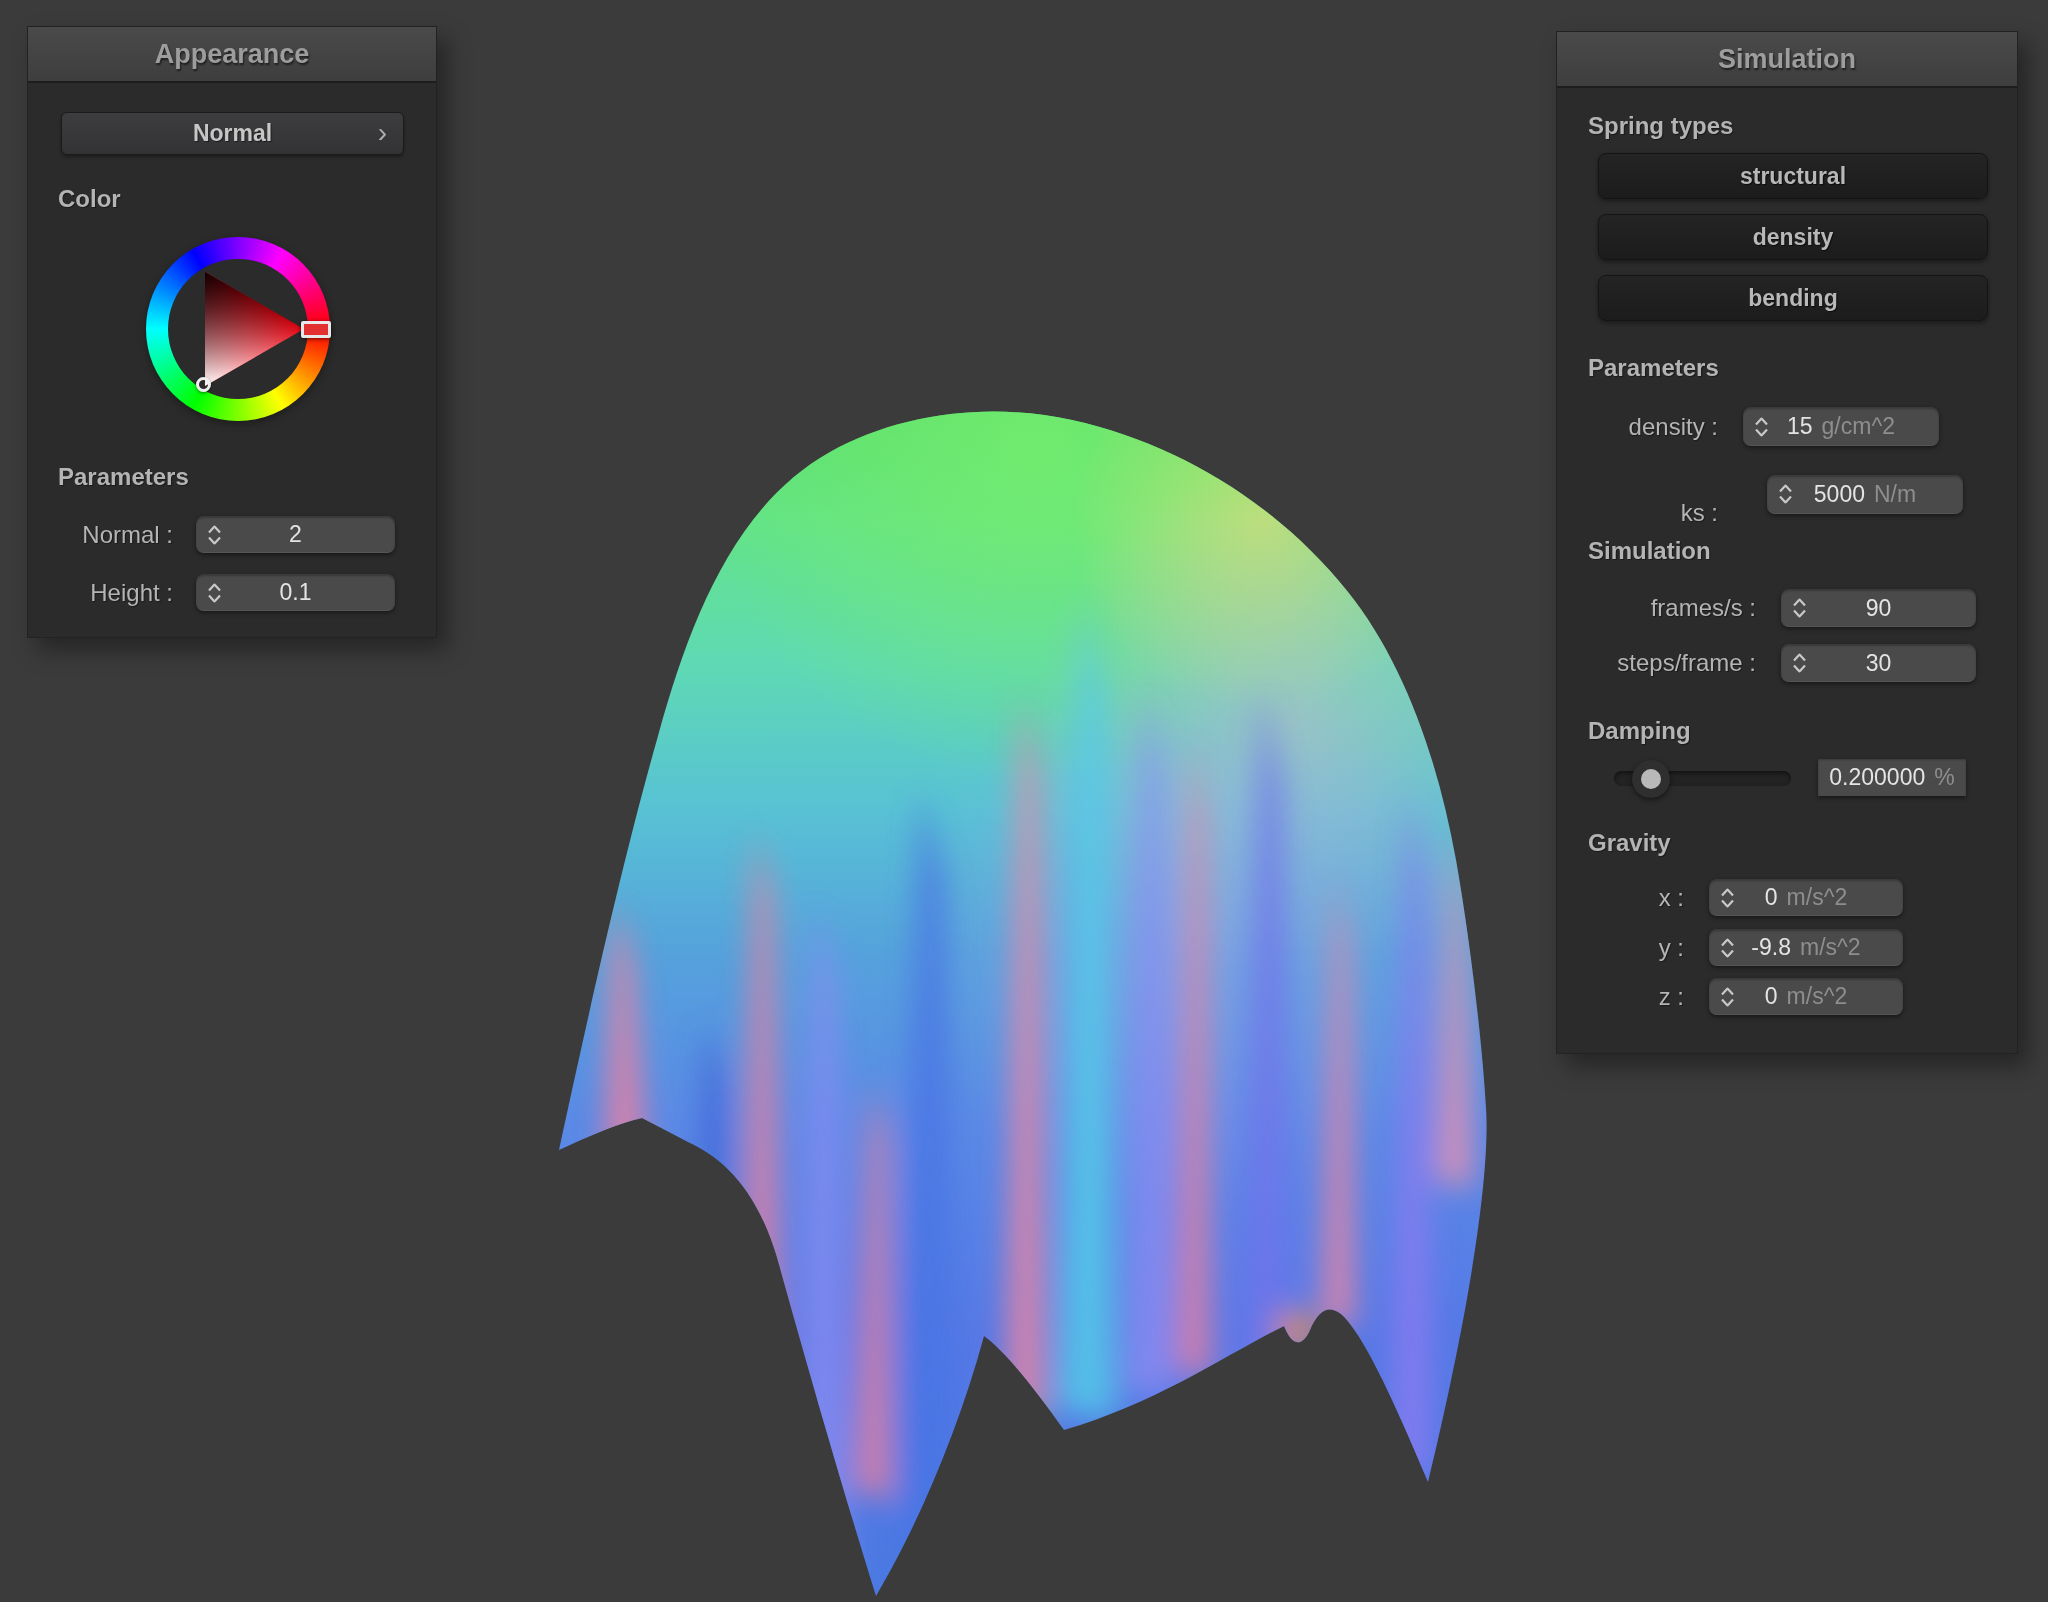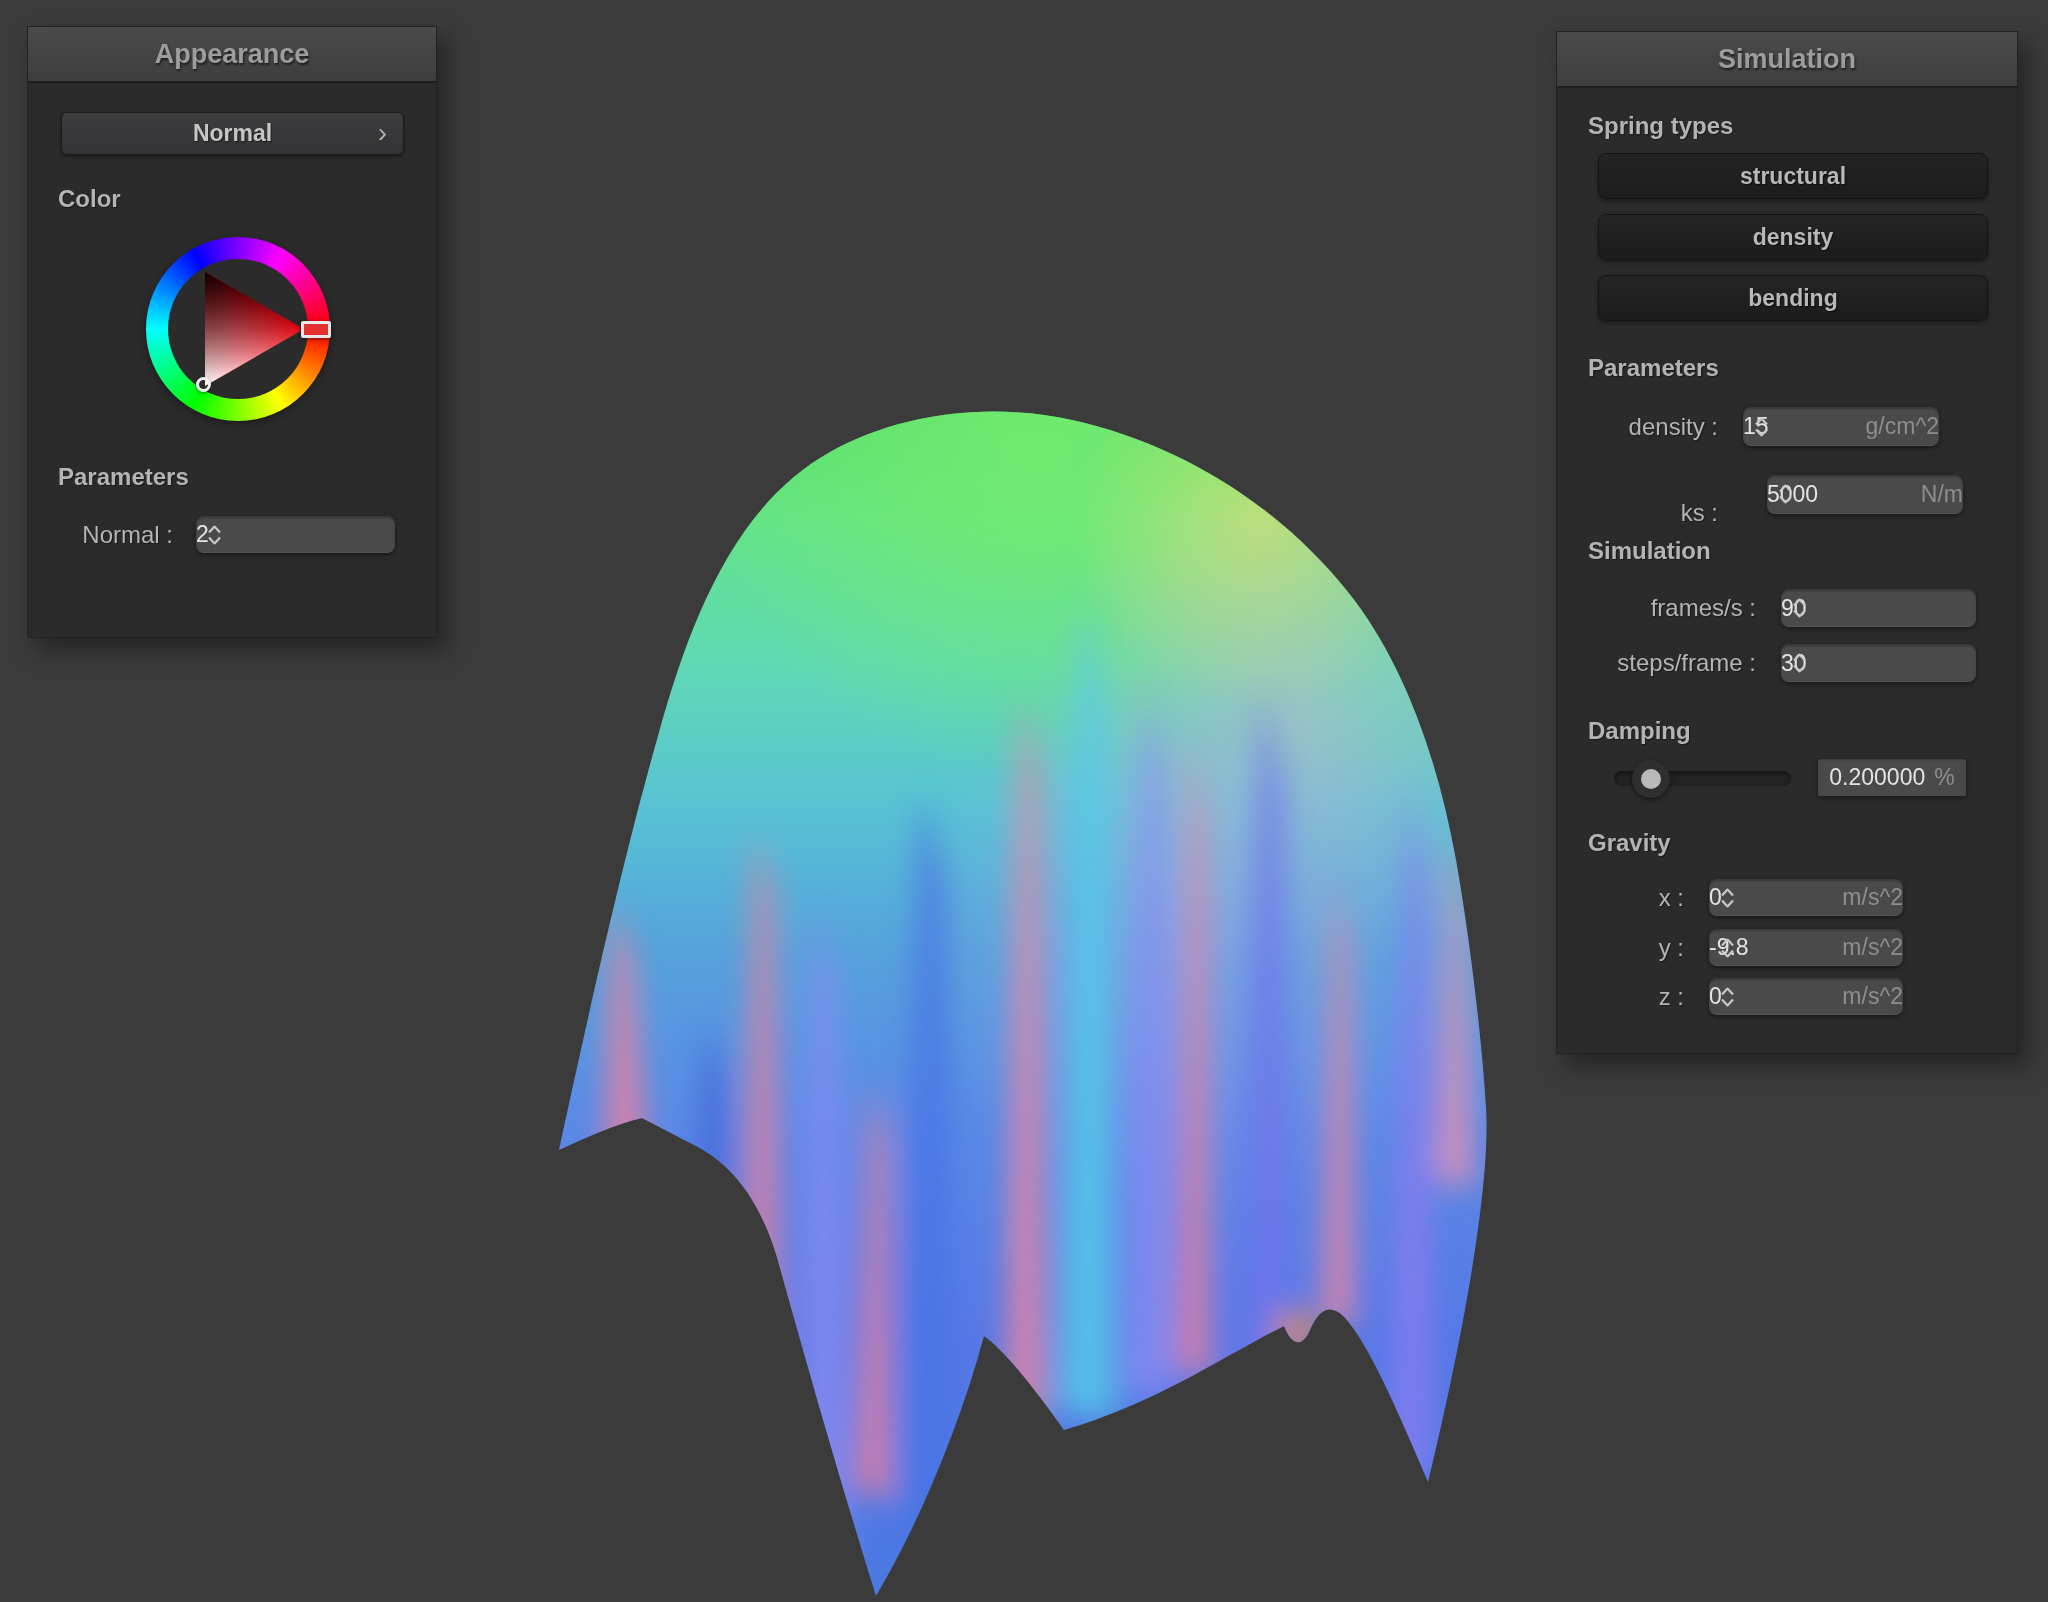--- a/index.html
+++ b/index.html
@@ -50,21 +50,21 @@
            border-radius:50%; background:transparent;
            box-shadow:0 1px 3px rgba(0,0,0,0.5); }
 
   
   .row { position:absolute; display:flex; align-items:center; }
   .row-label { color:#b4b4b4; font-weight:normal; font-size:24px; text-align:right;
            text-shadow:1px 1px 1px rgba(0,0,0,0.4); }
   .stepper { position:relative; background:#4a4a4a; border-radius:8px;
            border-top:1px solid #3a3a3a; border-bottom:1px solid #555;
            box-shadow:0 2px 4px rgba(0,0,0,0.45), inset 0 1px 2px rgba(0,0,0,0.25);
-           display:flex; align-items:center; justify-content:space-between; }
+           display:flex; align-items:center; justify-content:center; }
   .stepper-arrows { position:absolute; left:11px; top:50%; transform:translateY(-50%);
            display:flex; flex-direction:column; gap:3px; }
   .stepper-arrows svg { display:block; }
   .stepper-value { color:#e4e4e4; font-size:23px; }
   .stepper-unit { color:#8e8e8e; font-size:23px; margin-left:9px; }
   .stepper-unit:empty { margin-left:0; }
 
   
   .btn { position:absolute; background:linear-gradient(#242424,#1c1c1c);
            border:1px solid #141414; border-radius:8px;
@@ -218,20 +218,34 @@
                 <polyline points="2,7 7.5,1 13,7" fill="none" stroke="#c8c8c8" stroke-width="2.2"></polyline>
               </svg>
             <svg width="15" height="8" viewBox="0 0 15 8">
                 <polyline points="2,1 7.5,7 13,1" fill="none" stroke="#c8c8c8" stroke-width="2.2"></polyline>
               </svg>
           </span>
           <span class="stepper-value">2</span>
         </div>
       </div>
 
+      <div class="row" style="left:0; top:491px;">
+        <span class="row-label" style="width:145px; margin-right:23px;">Height :</span>
+        <div class="stepper" style="width:199px; height:37px;">
+          <span class="stepper-arrows">
+            <svg width="15" height="8" viewBox="0 0 15 8">
+                <polyline points="2,7 7.5,1 13,7" fill="none" stroke="#c8c8c8" stroke-width="2.2"></polyline>
+              </svg>
+            <svg width="15" height="8" viewBox="0 0 15 8">
+                <polyline points="2,1 7.5,7 13,1" fill="none" stroke="#c8c8c8" stroke-width="2.2"></polyline>
+              </svg>
+          </span>
+          <span class="stepper-value">0.1</span>
+        </div>
+      </div>
 
     </div>
   </section>
 
   <section class="panel" style="left:1556px; top:31px; width:462px; height:1023px;">
     <header class="panel-header">Simulation</header>
     <div class="panel-body" style="height:965px;">
 
       <div class="section-label" style="left:31px; top:24px;">Spring types</div>
 

